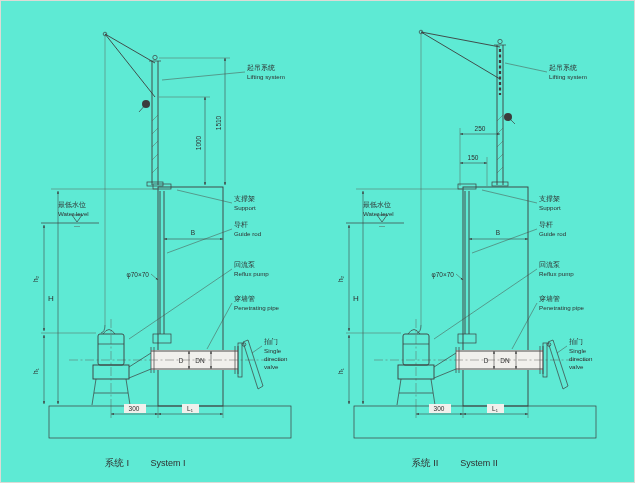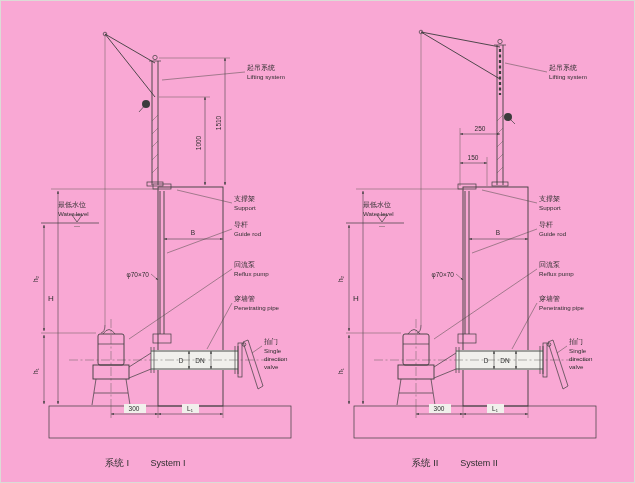--- a/index.html
+++ b/index.html
@@ -1,18 +1,18 @@
 <!DOCTYPE html>
 <html><head>
 <meta charset="utf-8">
 <style>
   html,body{margin:0;padding:0;background:#e9e8e4;}
   .page{
     width:635px;height:483px;position:relative;overflow:hidden;
-    background:#f9a8d4;border:1px solid #dcdbd6;box-sizing:border-box;
+    background:#5eead4;border:1px solid #dcdbd6;box-sizing:border-box;
     font-family:"Liberation Sans", sans-serif;
   }
   svg{display:block;}
   text{fill:#2f2f2f;font-family:"Liberation Sans", sans-serif;}
   .zh{font-size:7px;}
   .en{font-size:6.2px;}
   .dm{font-size:6.5px;}
   .big{font-size:8px;}
   .cap-zh{font-size:9.5px;}
   .cap-en{font-size:9px;}

